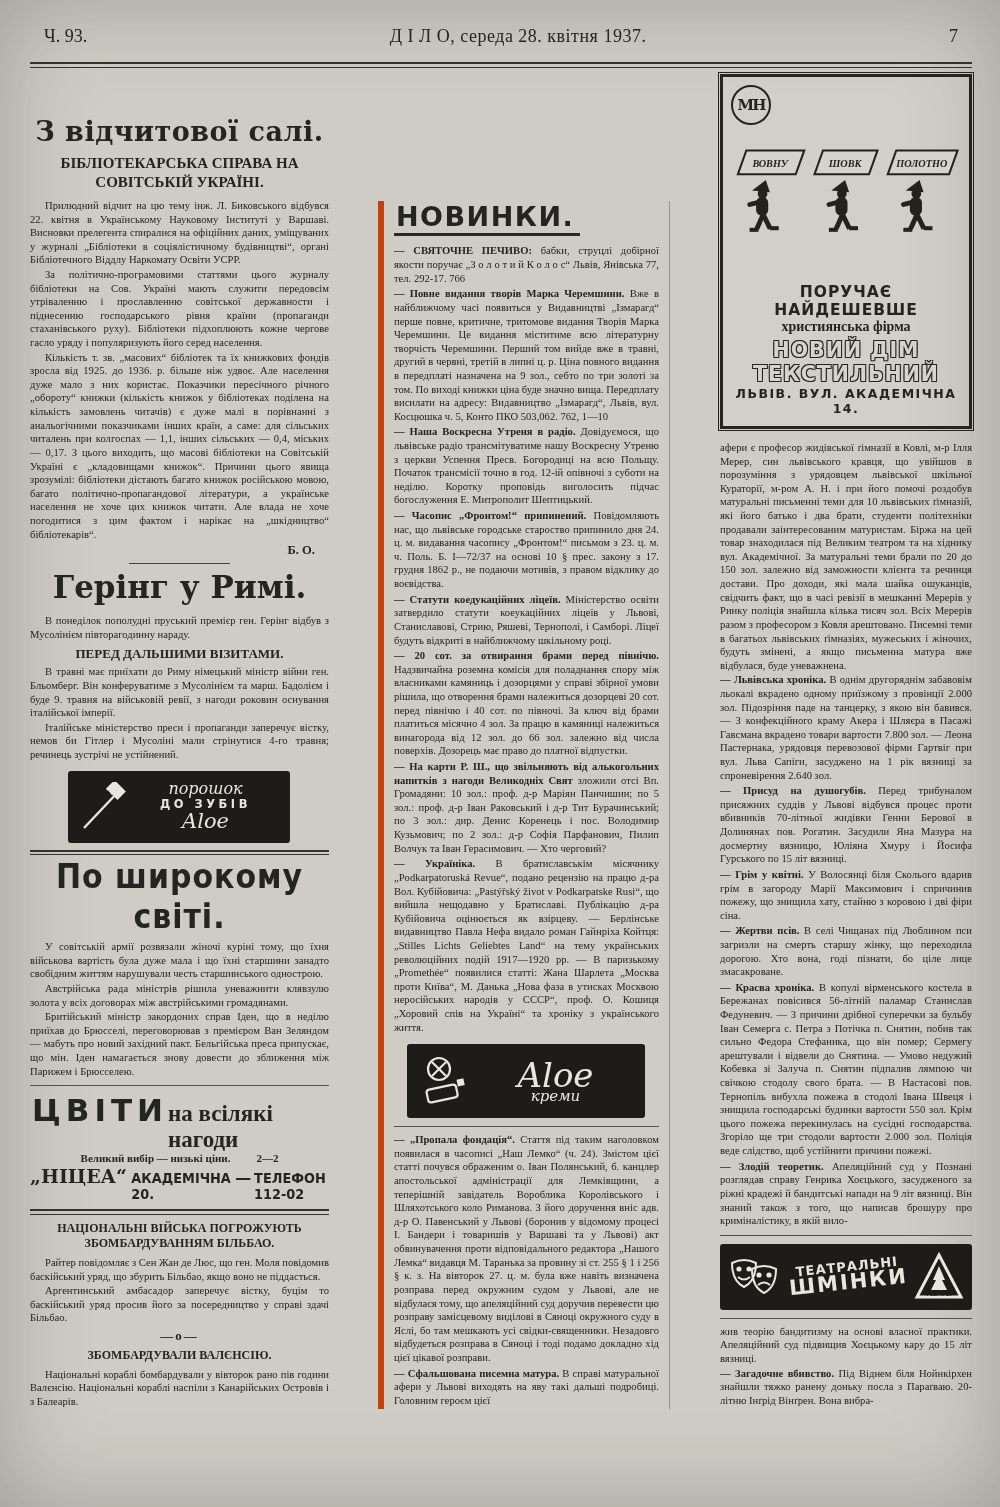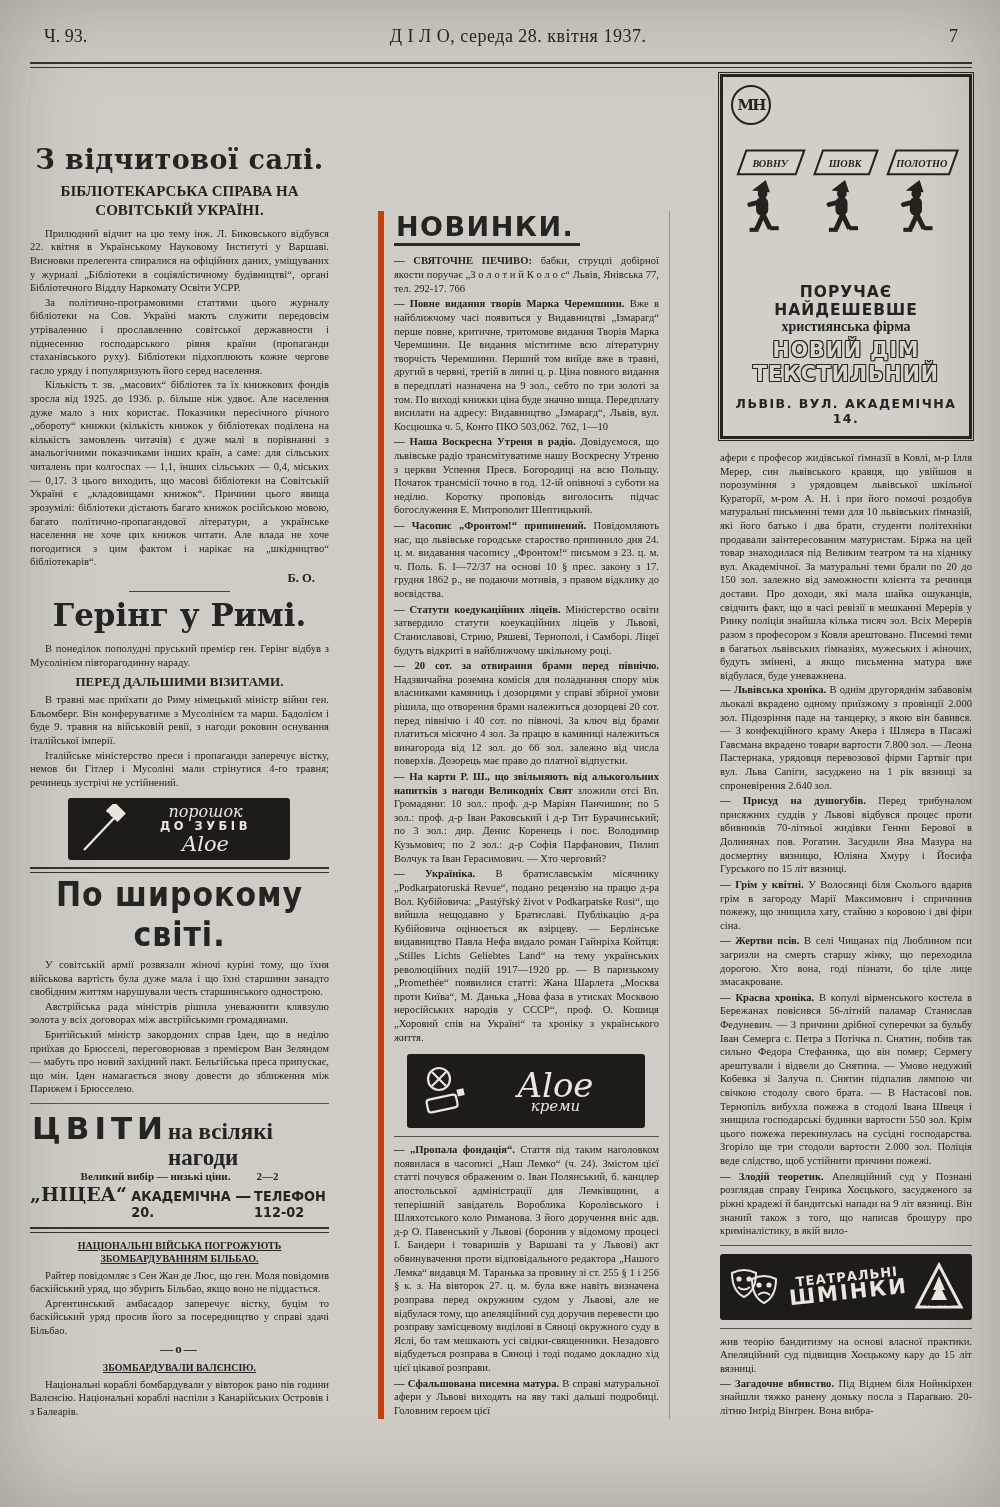--- a/index.html
+++ b/index.html
@@ -32,25 +32,25 @@
   .t-lecture{font-family:"DejaVu Serif",serif;font-size:27px;font-weight:bold;text-align:center;margin:2px 0 7px;letter-spacing:.5px;}
   .t-sub{font-size:15px;font-weight:bold;text-align:center;line-height:1.3;margin:0 0 6px;}
   .sig{text-align:right;font-weight:bold;font-size:12.5px;padding-right:14px;margin:2px 0 2px;}
   .rule-s{border-top:1.6px solid #44423a;width:34%;margin:5px auto 5px;}
   .rule-f{border-top:1.3px solid #55534a;margin:7px 0 6px;}
   .rule-d{border-top:2.2px solid #34322b;border-bottom:1.2px solid #34322b;height:2.5px;margin:7px 0 6px;}
   .t-goering{font-family:"DejaVu Serif",serif;font-size:31px;font-weight:bold;text-align:center;margin:4px 0 9px;}
   .t-subhead{font-size:13px;font-weight:bold;text-align:center;margin:5px 0 3px;}
   .t-world{font-family:"DejaVu Sans",sans-serif;font-size:30px;font-weight:bold;text-align:center;letter-spacing:1px;margin:4px 0 9px;transform:scaleY(1.15);}
   .t-news{font-family:"DejaVu Sans",sans-serif;font-size:27px;font-weight:bold;letter-spacing:1.5px;border-bottom:3.2px solid #2c2a24;display:inline-block;padding:0 6px 1px 2px;margin:0 0 8px;}
-  .t-small{font-size:10px;font-weight:bold;text-align:center;line-height:1.3;margin:4px 0 4px;text-decoration:underline;}
+  .t-small{font-size:12px;font-weight:bold;text-align:center;line-height:1.3;margin:4px 0 4px;}
   .orn{text-align:center;font-weight:bold;font-size:13px;margin:3px 0 1px;letter-spacing:2px;}
   
   .adk{background:#1d1c18;color:#e9e6dd;border-radius:3px;display:flex;align-items:center;box-sizing:border-box;}
-  .ad-powder{width:222px;height:62px;margin:9px auto 6px;padding:4px 10px;}
+  .ad-powder{width:222px;height:72px;margin:9px auto 6px;padding:4px 10px;}
   .ad-powder .txt{flex:1;text-align:center;line-height:1.1;}
   .scr{font-style:italic;font-family:"DejaVu Serif",serif;}
   .pw1{font-size:16px;}
   .pw2{font-size:11.5px;font-weight:bold;letter-spacing:3.5px;font-family:"DejaVu Sans",sans-serif;}
   .pw3{font-size:21px;}
   .ad-cream{width:238px;height:74px;margin:10px auto 8px;padding:4px 12px;}
   .ad-cream .txt{flex:1;text-align:center;line-height:.95;}
   .cr1{font-size:34px;}
   .cr2{font-size:15px;margin-top:-2px;}
   
@@ -62,21 +62,21 @@
   .fl-row3{display:flex;align-items:baseline;justify-content:space-between;font-family:"DejaVu Sans",sans-serif;font-weight:bold;margin-top:1px;}
   .fl-name{font-size:19px;font-family:"DejaVu Serif",serif;}
   .fl-cond{font-size:14px;transform:scaleX(.92);}
   
   .ad-textile{border:3px solid #26241d;outline:1px solid #26241d;outline-offset:1px;padding:8px 8px 10px;margin:2px 0 12px;position:relative;background:rgba(255,255,255,.06);}
   .mono{width:36px;height:36px;border:2.5px solid #26241d;border-radius:50%;display:flex;align-items:center;justify-content:center;font-weight:bold;font-size:15px;font-family:"DejaVu Serif",serif;letter-spacing:-2px;}
   .tx-line1{font-family:"DejaVu Sans",sans-serif;font-weight:bold;font-size:15.5px;text-align:center;letter-spacing:1px;margin-top:6px;}
   .tx-line2{font-size:14px;text-align:center;font-weight:bold;}
   .tx-brand{font-family:"DejaVu Sans",sans-serif;font-weight:bold;font-size:20.5px;text-align:center;letter-spacing:1px;margin-top:3px;
     color:#d6d3cc;text-shadow:-1px -1px 0 #26241d,1px -1px 0 #26241d,-1px 1px 0 #26241d,1px 1px 0 #26241d, 0 0 1px #26241d;}
-  .tx-addr{font-family:"DejaVu Sans",sans-serif;font-weight:bold;font-size:12.5px;text-align:center;letter-spacing:1.5px;margin-top:10px;}
+  .tx-addr{font-family:"DejaVu Sans",sans-serif;font-weight:bold;font-size:12.5px;text-align:center;letter-spacing:1.5px;}
   
   .ad-theatre{width:252px;height:66px;margin:8px auto;padding:3px 8px;}
   .th-words{flex:1;text-align:center;transform:rotate(-6deg);line-height:.95;}
   .th1{font-family:"DejaVu Sans",sans-serif;font-weight:bold;font-size:13px;letter-spacing:1px;}
   .th2{font-family:"DejaVu Sans",sans-serif;font-weight:bold;font-size:21px;letter-spacing:2px;}
   .news-item{margin-bottom:2px;}
 </style>
 </head>
 <body>
 

